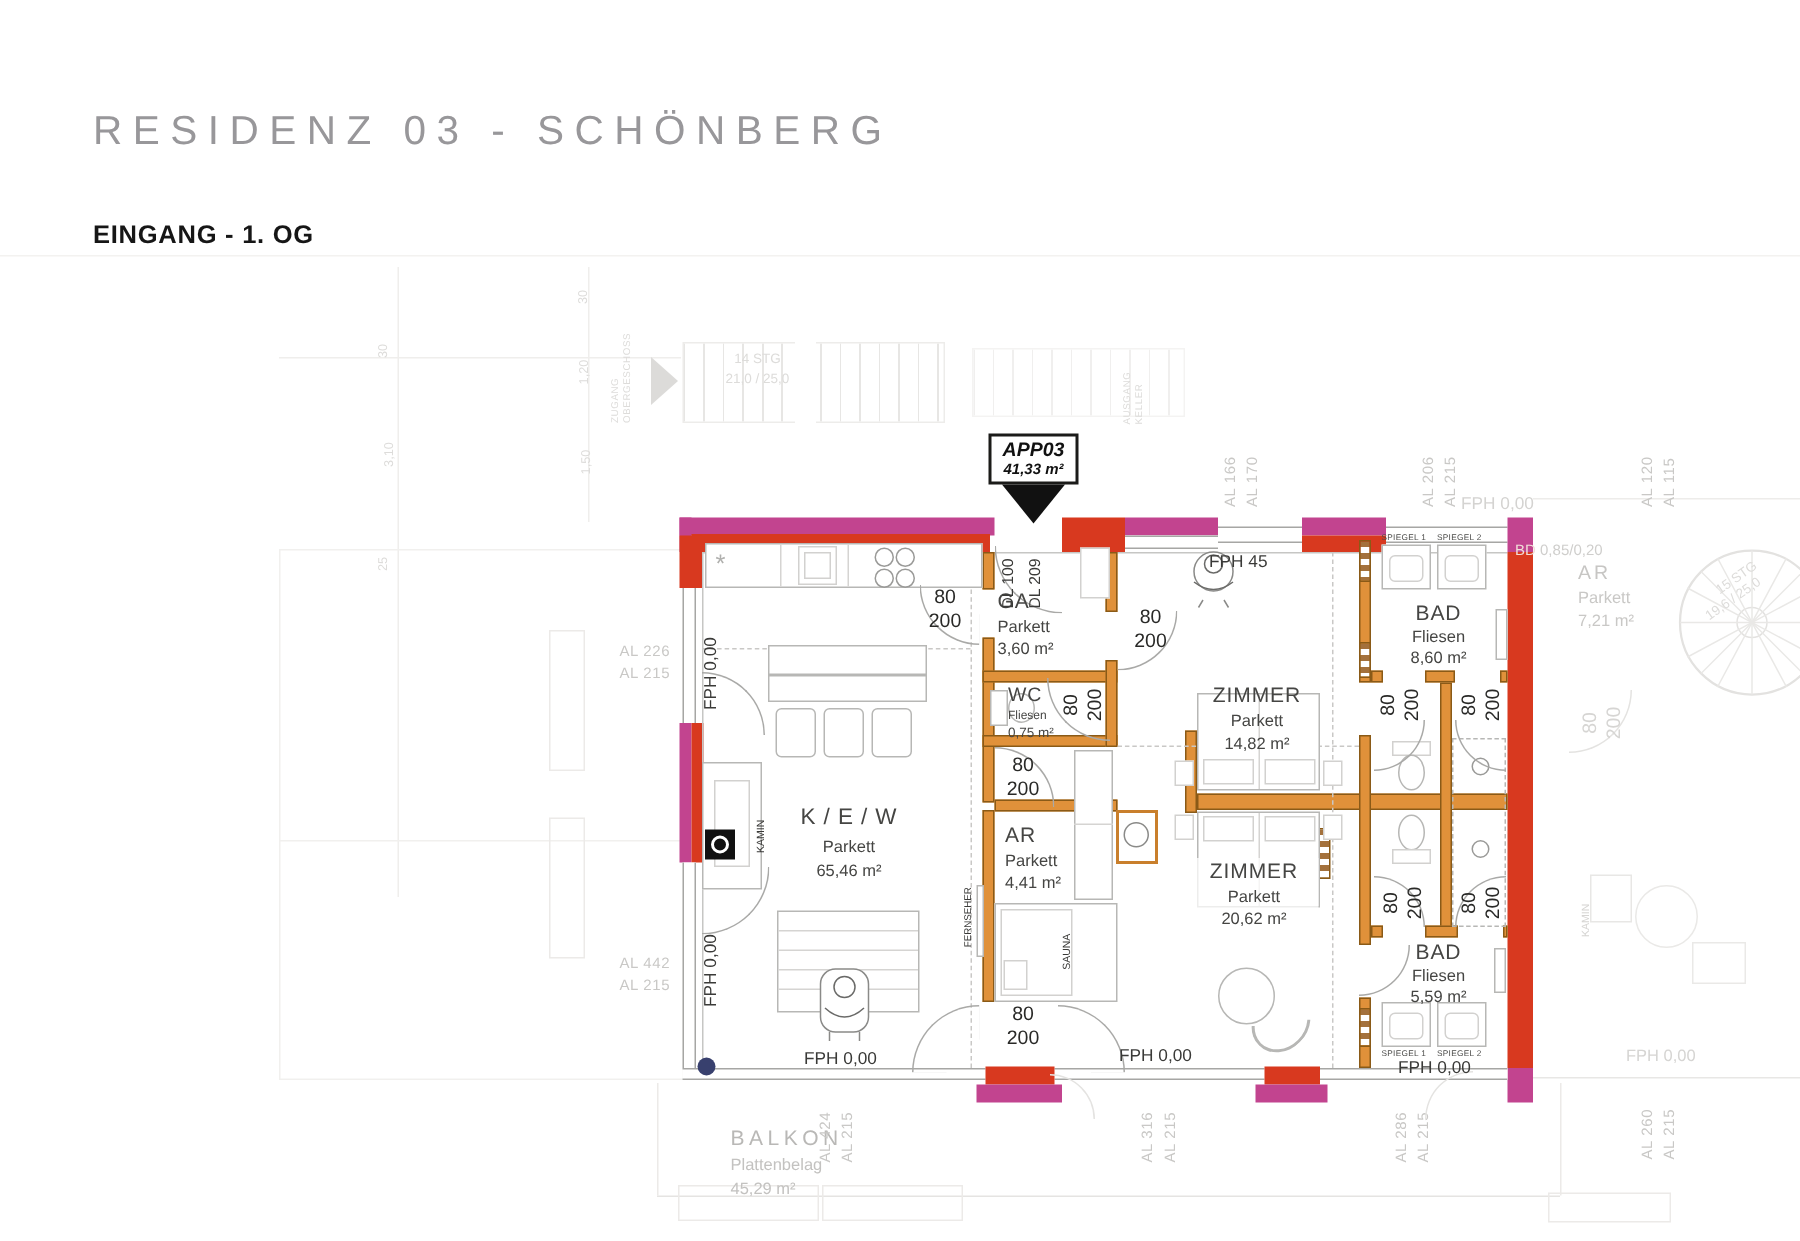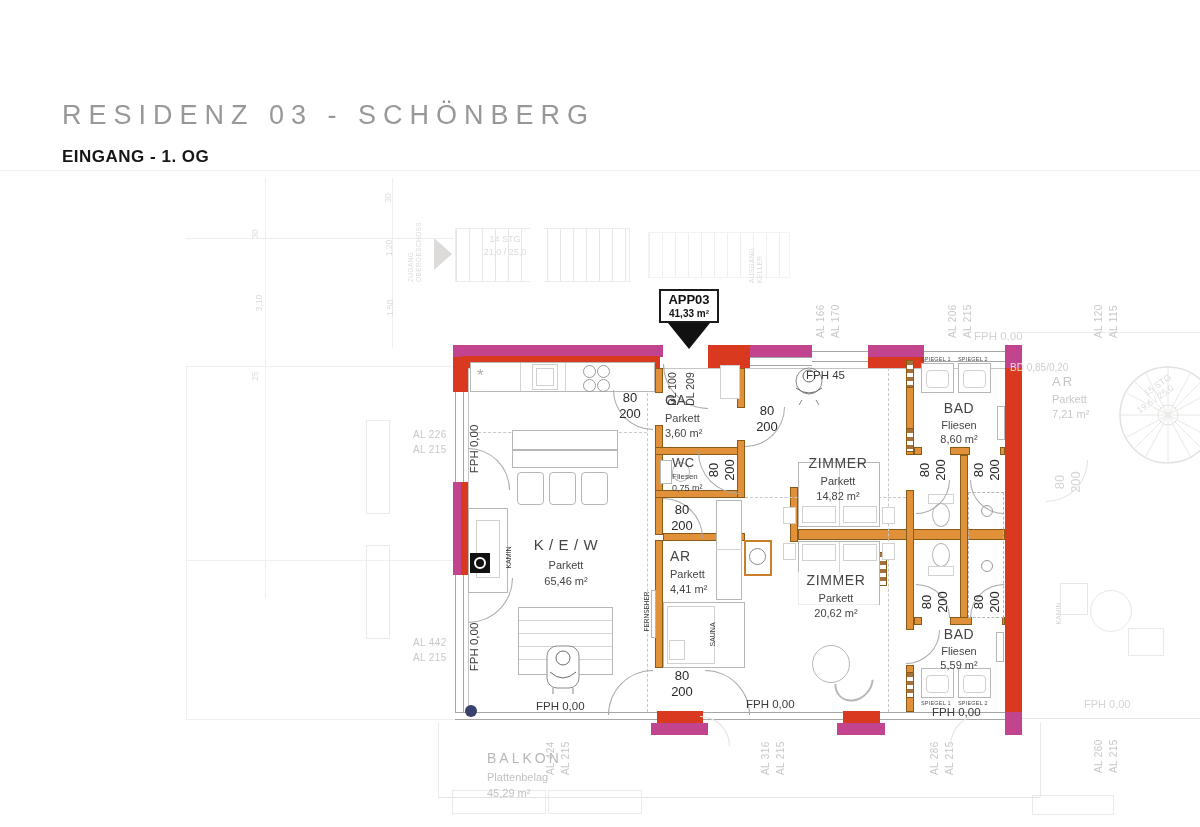--- a/index.html
+++ b/index.html
@@ -442,25 +442,25 @@
   <div class="abs t fph" style="left:746px;top:698px;">FPH 0,00</div>
   <div class="abs t fph" style="left:806px;top:369px;">FPH 45</div>
   <div class="abs t fph" style="left:932px;top:706px;">FPH 0,00</div>
   <div class="abs t" style="left:1010px;top:362px;font-size:10px;">
     <span style="color:#f0ddd7;">BD</span> <span style="color:#cfcecc;">0,85/0,20</span>
   </div>
 
   <div class="abs t v c" style="left:649px;top:383px;width:46px;font-size:10.5px;">DL 100</div>
   <div class="abs t v c" style="left:667px;top:383px;width:46px;font-size:10.5px;">DL 209</div>
 
-  <div class="abs appbox" style="left:659px;top:289px;width:60px;height:34px;">
+  <div class="abs appbox" style="left:659px;top:289px;width:60px;height:34px;font-style:italic;">
     <div class="appid">APP03</div>
     <div class="apparea">41,33 m²</div>
   </div>
   <div class="abs" style="left:668px;top:323px;width:0;height:0;border-left:21px solid transparent;border-right:21px solid transparent;border-top:26px solid #111;"></div>
 
   <div class="abs" style="left:465px;top:705px;width:12px;height:12px;background:#38406e;border-radius:50%;"></div>
 
-  <div id="title" class="abs t" style="left:62px;top:100px;">RESIDENZ 03 - SCHÖNBERG</div>
+  <div id="title" class="abs t" style="left:62px;top:72px;">RESIDENZ 03 - SCHÖNBERG</div>
   <div id="subtitle" class="abs t" style="left:62px;top:147px;">EINGANG - 1. OG</div>
 
 
 </div>
 
 </body></html>

